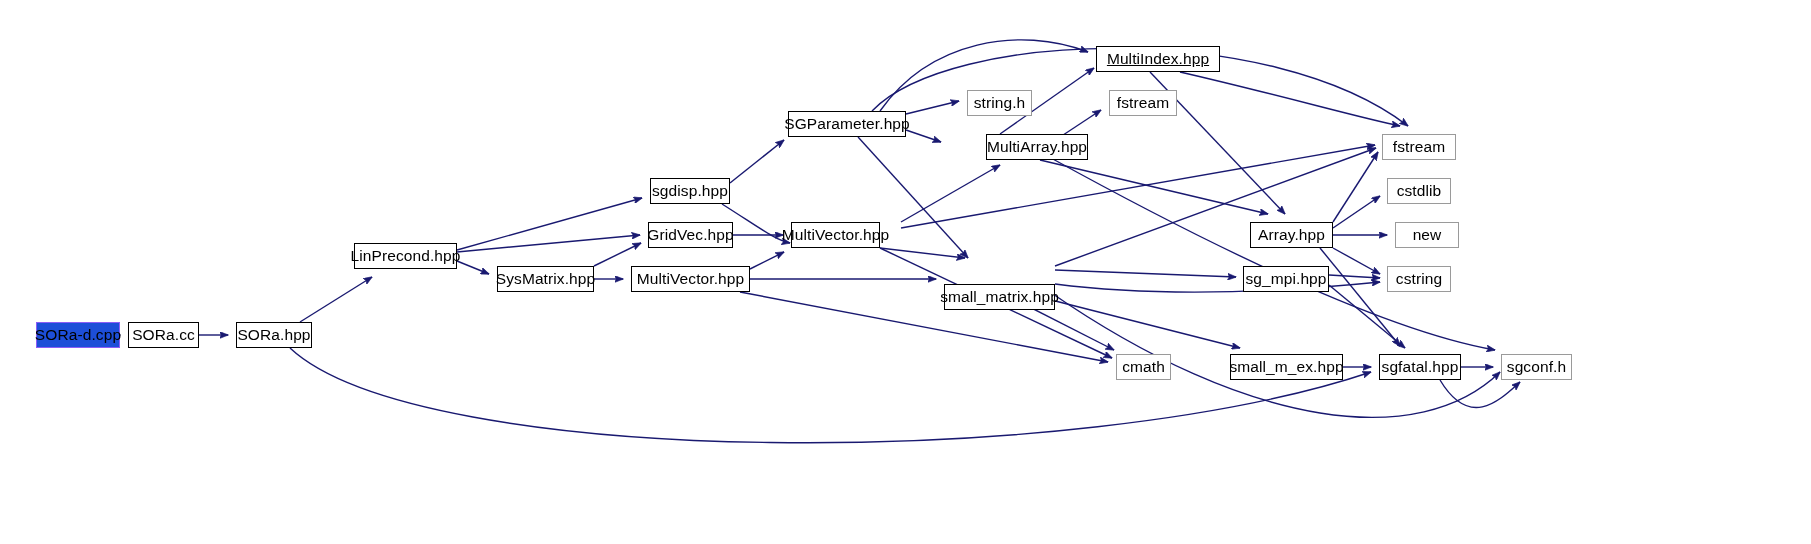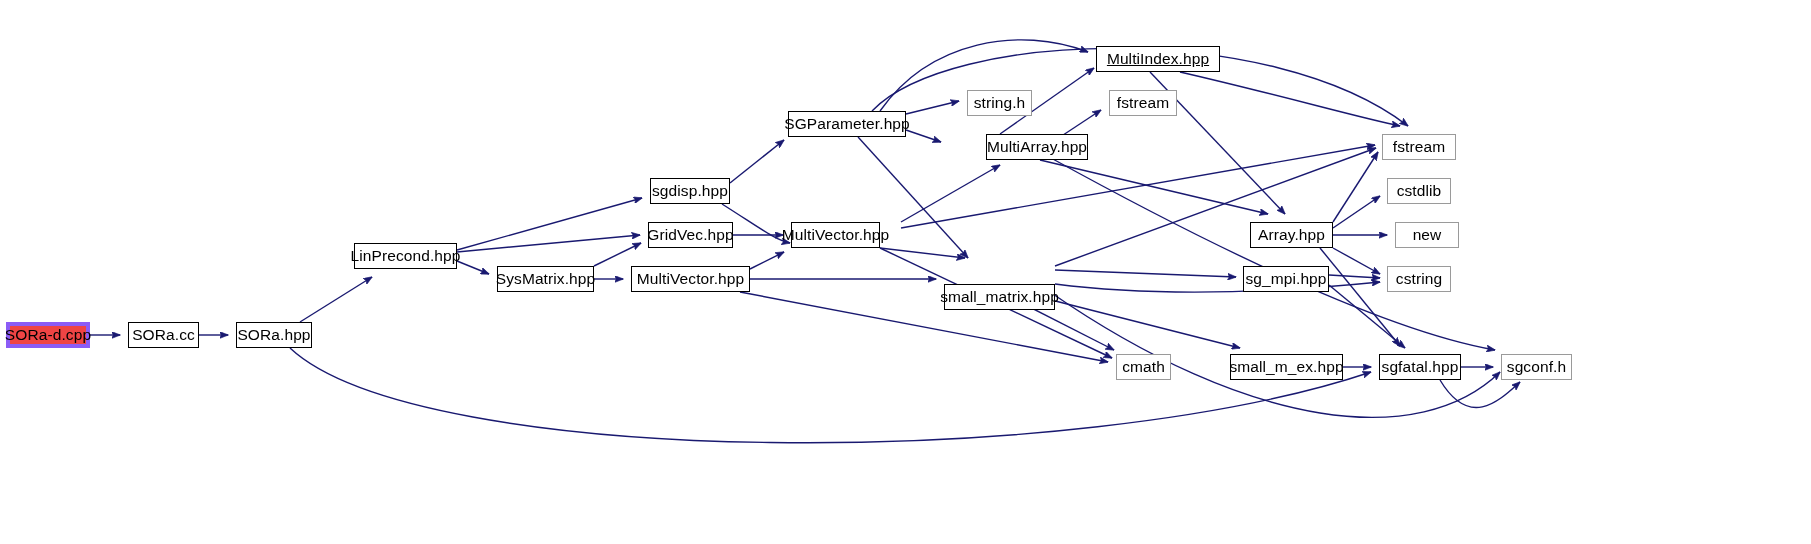--- a/index.html
+++ b/index.html
@@ -43,22 +43,23 @@
     color: #000000;
     font-size: 15.5px;
     letter-spacing: 0.1px;
     white-space: nowrap;
     line-height: 1;
   }
   .node-box.kind-system {
     border: 1px solid #9a9a9a;
   }
   .node-box.kind-current {
-    background: #ef4444;
-    border: 4px solid #8b5cf6;
+    background: #1d4ed8;
+    border: 1px solid #8b5cf6;
+    margin-left: 30px;
   }
   .node-label {
     pointer-events: none;
   }
 </style>
 </head>
 <body>
 
 <div id="graph-root">
   <svg class="graph-canvas" viewBox="0 0 1811 544" preserveAspectRatio="none">

